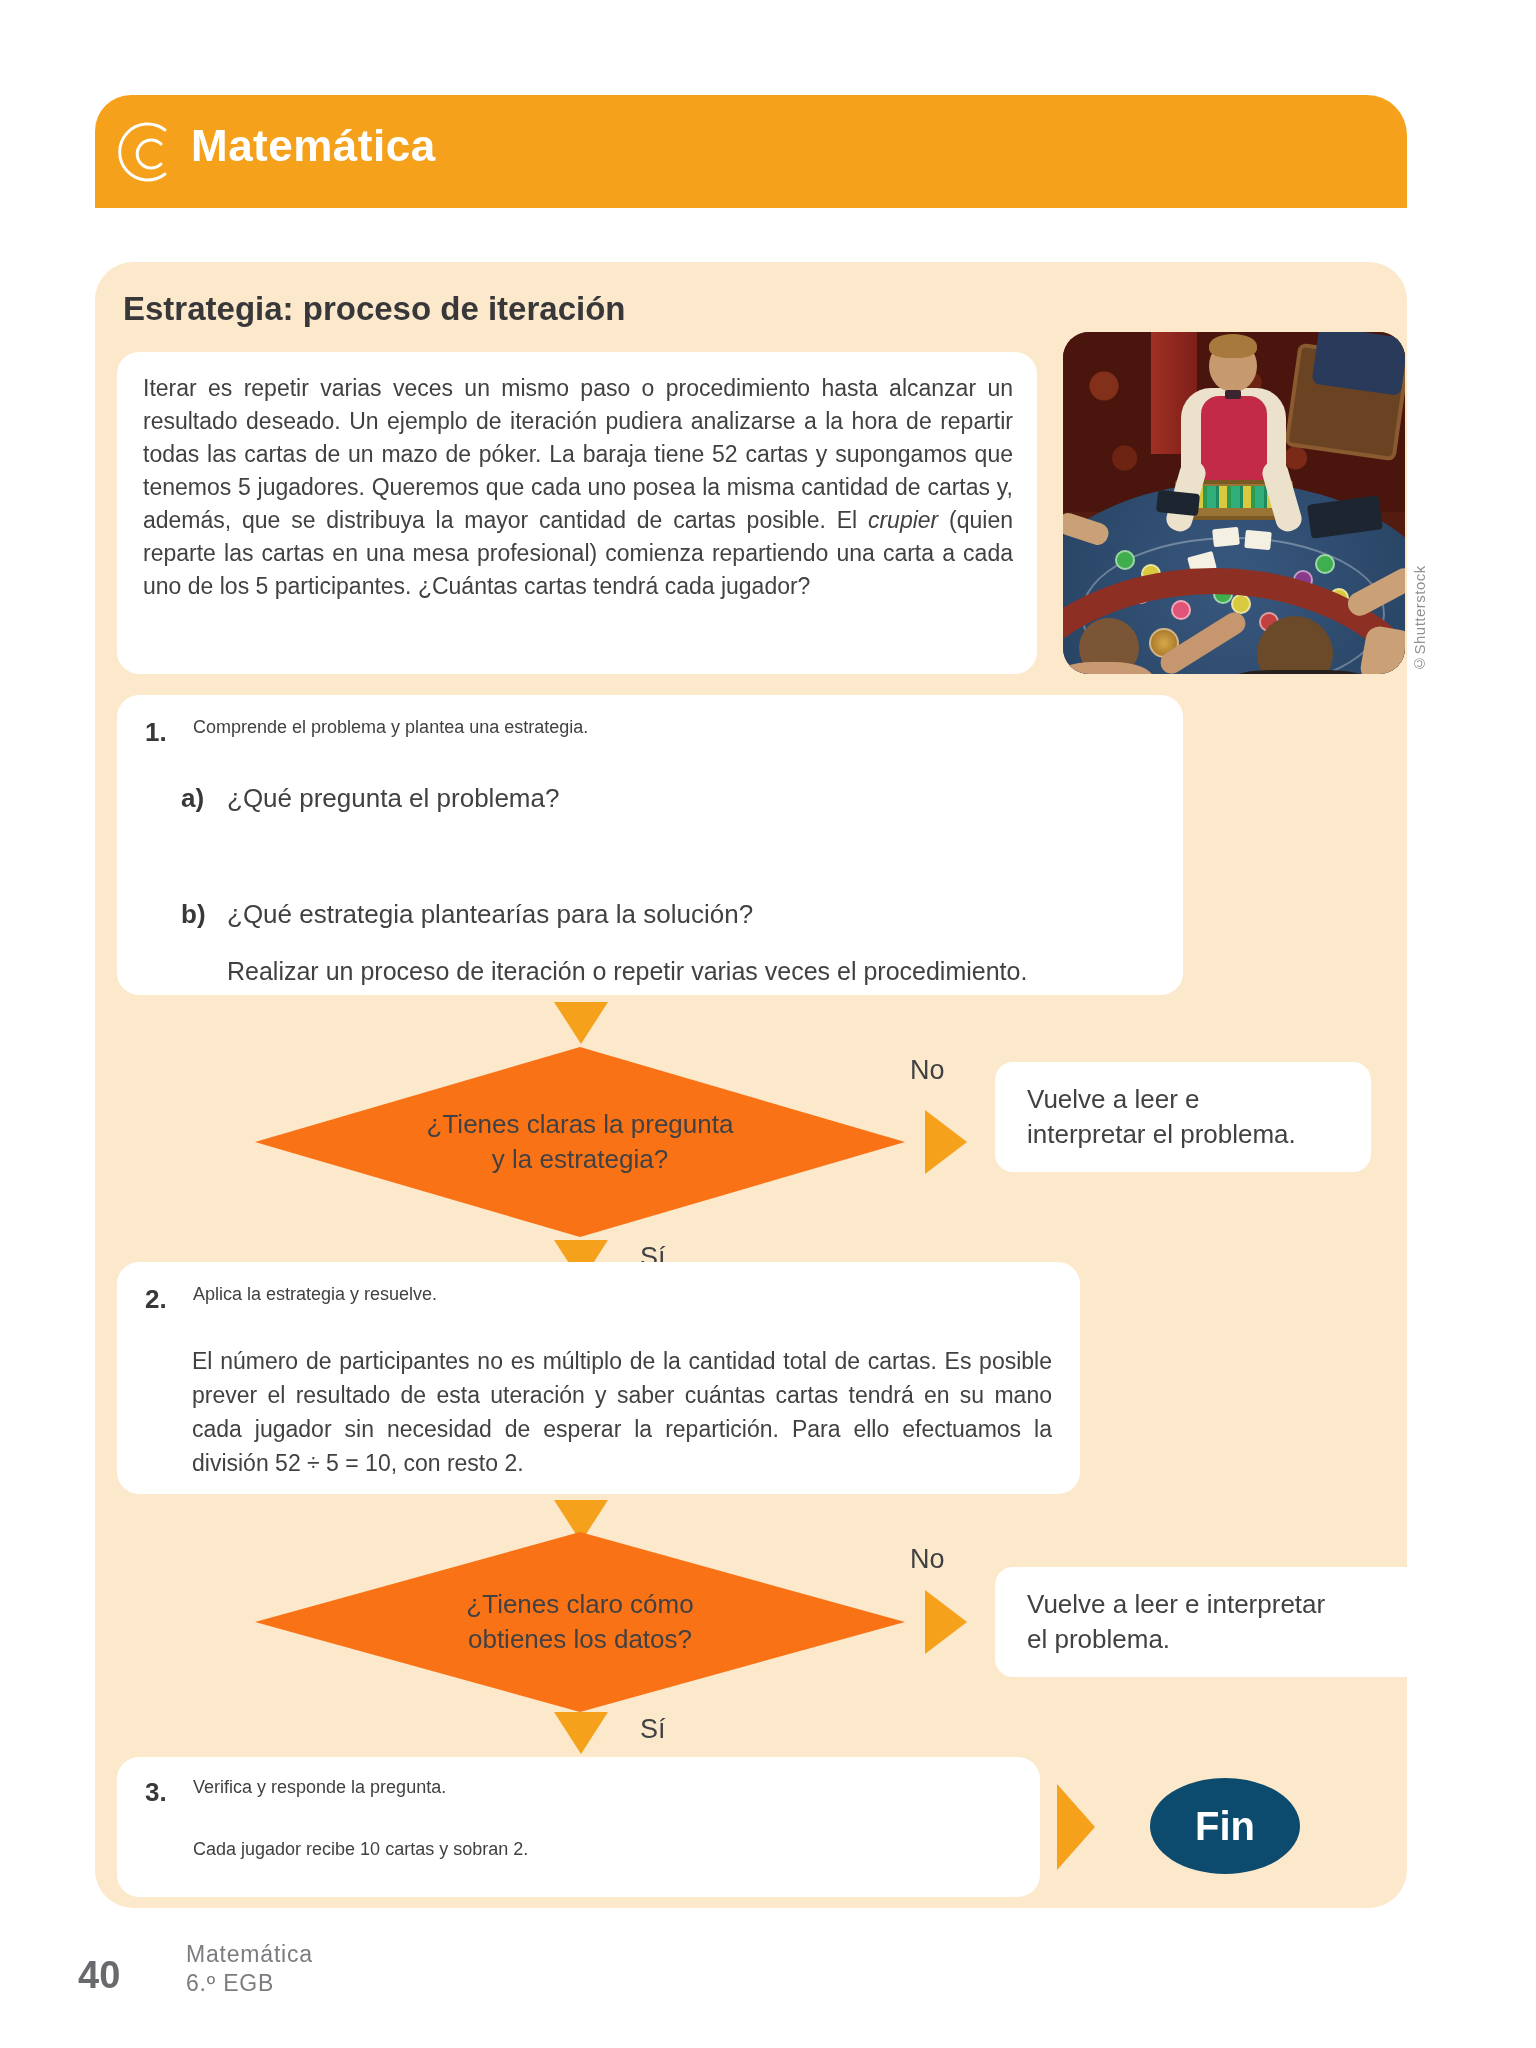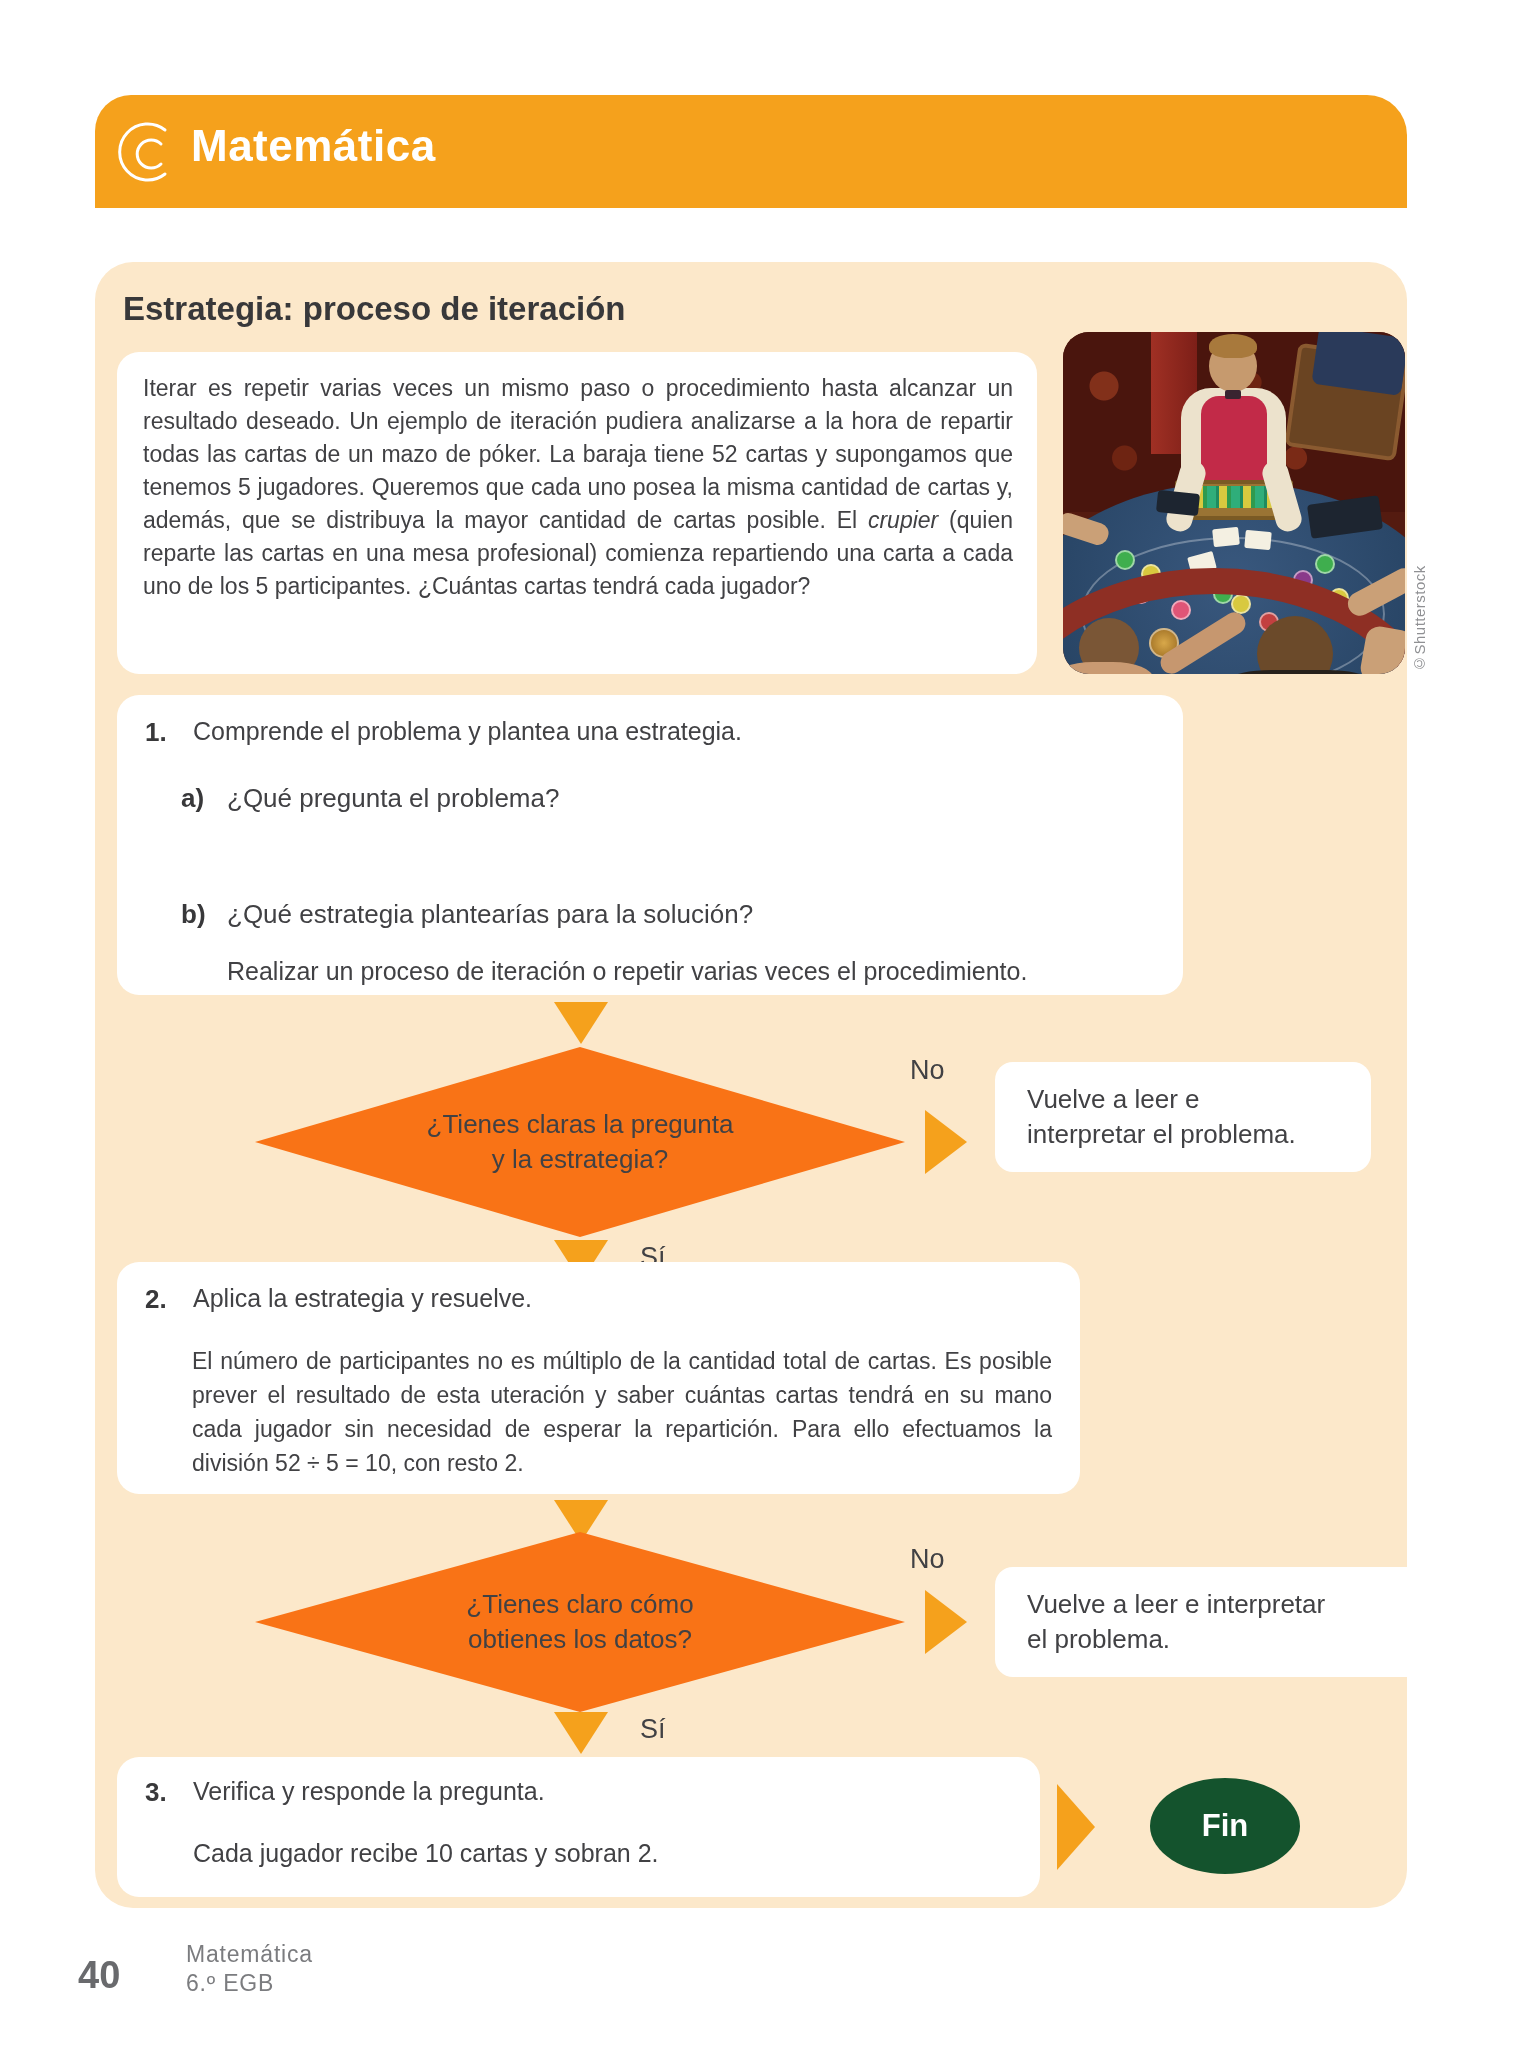--- a/index.html
+++ b/index.html
@@ -28,21 +28,21 @@
 
   
   .photo{position:absolute;left:968px;top:70px;width:342px;height:342px;border-radius:26px;
          overflow:hidden;background:#541b10;}
   .ph{position:absolute;}
   .credit{position:absolute;left:1316px;top:70px;height:340px;font-size:15px;color:#8f9093;
           writing-mode:vertical-rl;transform:rotate(180deg);letter-spacing:.5px;}
 
   
   .step-num{position:absolute;font-weight:bold;font-size:26px;color:#38383a;}
-  .step-title{position:absolute;font-size:25px;color:#414144;}
+  .step-title{position:absolute;font-size:18px;color:#414144;}
   .q-label{position:absolute;font-weight:bold;font-size:26px;color:#38383a;}
   .q-text{position:absolute;font-size:26px;color:#414144;}
   .answer-line{position:absolute;border-bottom:2.5px solid #98989B;}
   .answer-pink{font-size:26px;color:#E9348C;}
   .answer-plain{position:absolute;font-size:25px;color:#414144;}
 
   .box1{left:22px;top:433px;width:1066px;height:300px;}
   .box2{left:22px;top:1000px;width:963px;height:232px;}
   .box2-body{position:absolute;left:75px;top:82px;width:860px;font-size:23px;line-height:34px;
              text-align:justify;color:#414144;}
@@ -52,23 +52,23 @@
   .tri-down{position:absolute;width:0;height:0;border-left:27px solid transparent;
             border-right:27px solid transparent;border-top:42px solid #F5A11C;}
   .diamond{position:absolute;width:650px;height:190px;background:#f97316;
            clip-path:polygon(50% 0,100% 50%,50% 100%,0 50%);
            display:flex;flex-direction:column;align-items:center;justify-content:center;}
   .diamond div{font-size:26px;color:#414144;line-height:1.35;text-align:center;}
   .flow-label{position:absolute;font-size:27px;color:#414144;}
   .arrow-right{position:absolute;background:#F5A11C;clip-path:polygon(0 0,100% 50%,0 100%);}
   .no-box{position:absolute;background:#fff;border-radius:18px;padding:20px 32px;
           font-size:26px;line-height:1.35;color:#414144;}
-  .fin{position:absolute;left:1055px;top:1516px;width:150px;height:96px;background:#14532d;
+  .fin{position:absolute;left:1055px;top:1516px;width:150px;height:96px;background:#0c4a6e;
        border-radius:50%;display:flex;align-items:center;justify-content:center;
-       color:#fff;font-weight:bold;font-size:31px;}
+       color:#fff;font-weight:bold;font-size:40px;}
 
   
   .footer-num{position:absolute;left:78px;top:1954px;font-size:38px;font-weight:bold;color:#696a6d;}
   .footer-book{position:absolute;left:186px;top:1940px;font-size:23px;color:#7b7c7f;line-height:1.25;letter-spacing:.8px;}
 </style>
 </head>
 <body>
 
 <div class="page">
 

